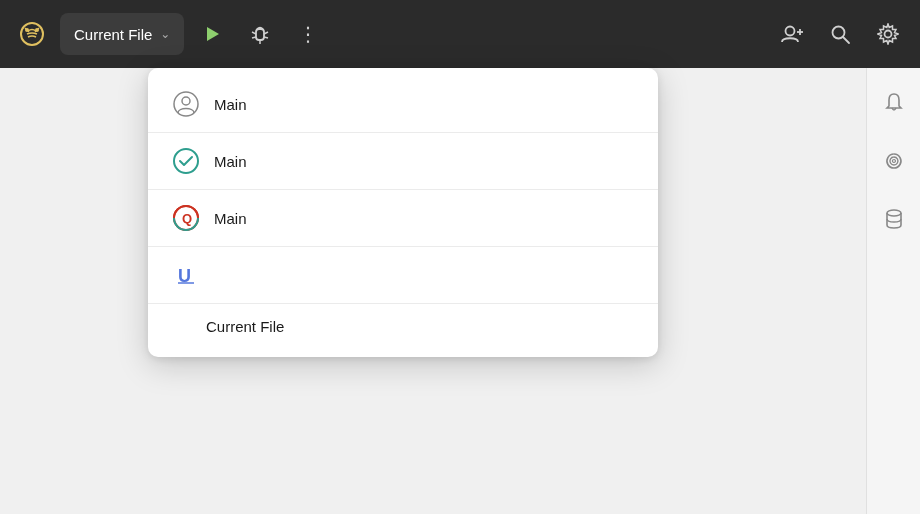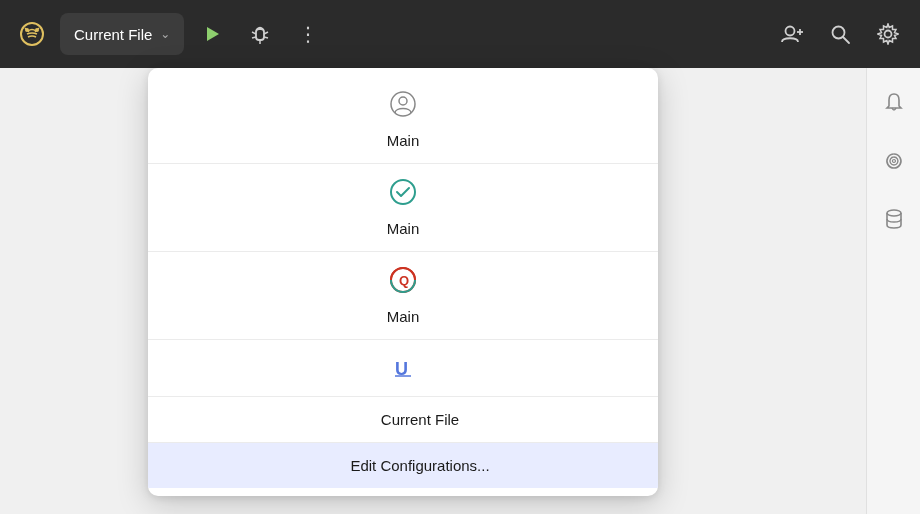--- a/index.html
+++ b/index.html
@@ -105,21 +105,20 @@
 
     .dropdown-item {
       display: flex;
       align-items: center;
       gap: 14px;
       padding: 14px 24px;
       cursor: pointer;
       font-size: 15px;
       color: #1a1a1a;
       border-bottom: 1px solid #ebebeb;
-      flex-direction: column;
     }
 
     .dropdown-item:last-child {
       border-bottom: none;
     }
 
     .dropdown-item.active {
       background: #e8ecff;
     }
 
@@ -292,23 +291,20 @@
         <text x="5" y="20" font-size="18" font-weight="bold" fill="#5577dd" font-family="sans-serif">U</text>
         <line x1="5" y1="21" x2="21" y2="21" stroke="#5577dd" stroke-width="1.5"></line>
       </svg>
     </div>
   </div>
 
   <div class="dropdown-item no-icon">
     <span>Current File</span>
   </div>
 
-  <div class="dropdown-item no-icon active">
-    <span>Edit Configurations...</span>
-  </div>
 
 </div>
 
 <div class="main-content"></div>
 
 <div class="right-sidebar">
   <button class="sidebar-icon-btn">
     <svg width="22" height="22" viewBox="0 0 22 22" fill="none">
       <path d="M11 2 C7 2 6 5 6 8 L6 14 L4 16 L18 16 L16 14 L16 8 C16 5 15 2 11 2 Z" stroke="#888" stroke-width="1.6" fill="none"></path>
       <path d="M9 16 Q11 20 13 16" stroke="#888" stroke-width="1.6" fill="none"></path>

